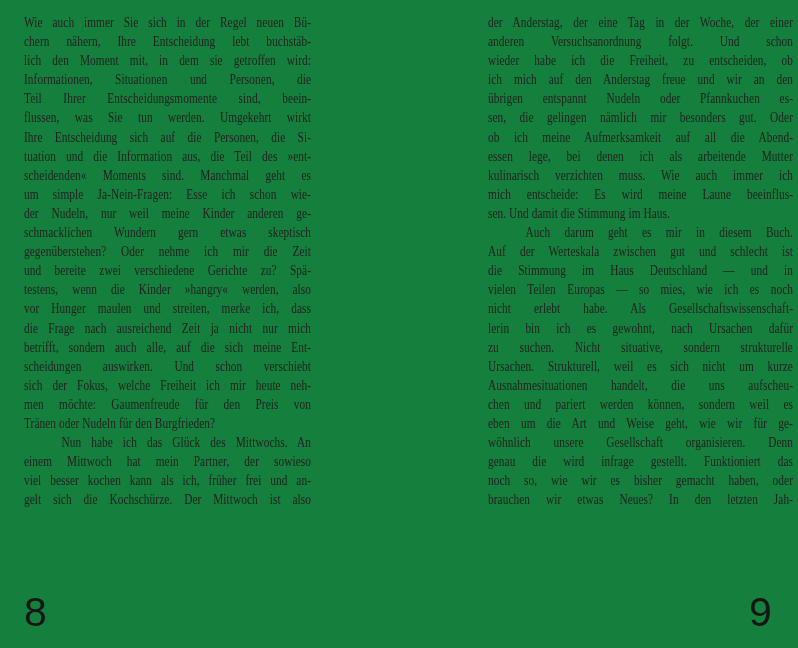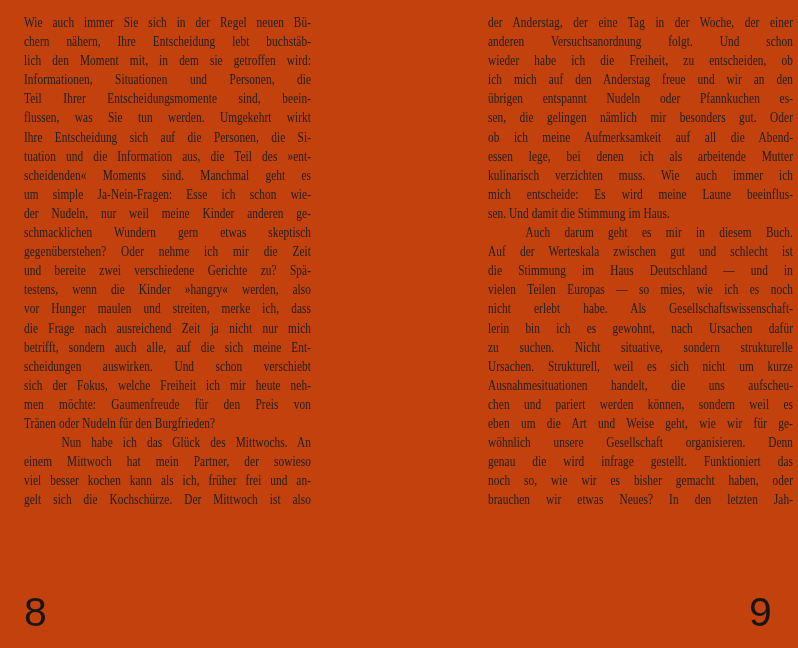--- a/index.html
+++ b/index.html
@@ -5,21 +5,21 @@
   * { margin: 0; padding: 0; box-sizing: border-box; }
   html, body {
     width: 798px; height: 648px;
     background: #fdfdfc;
     font-family: "Liberation Serif", serif;
     overflow: hidden;
   }
   .spread {
     position: relative;
     width: 798px; height: 648px;
-    background: #c2410c;
+    background: #15803d;
   }
   .page-text {
     position: absolute;
     top: 13px;
     font-size: 14.5px;
     line-height: 19.1px;
     color: #212121;
     transform: scaleX(0.78);
     transform-origin: 0 0;
     letter-spacing: 0.1px;

